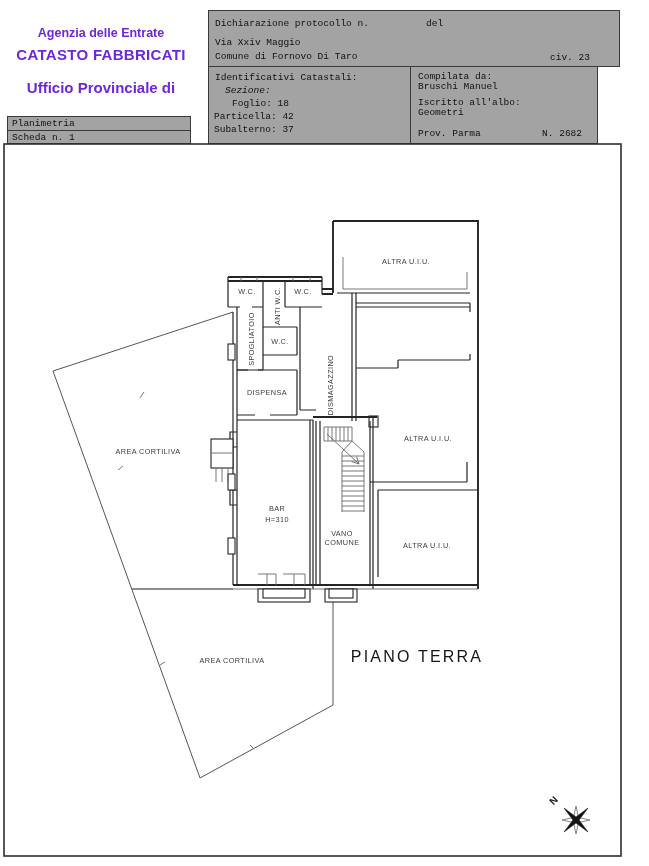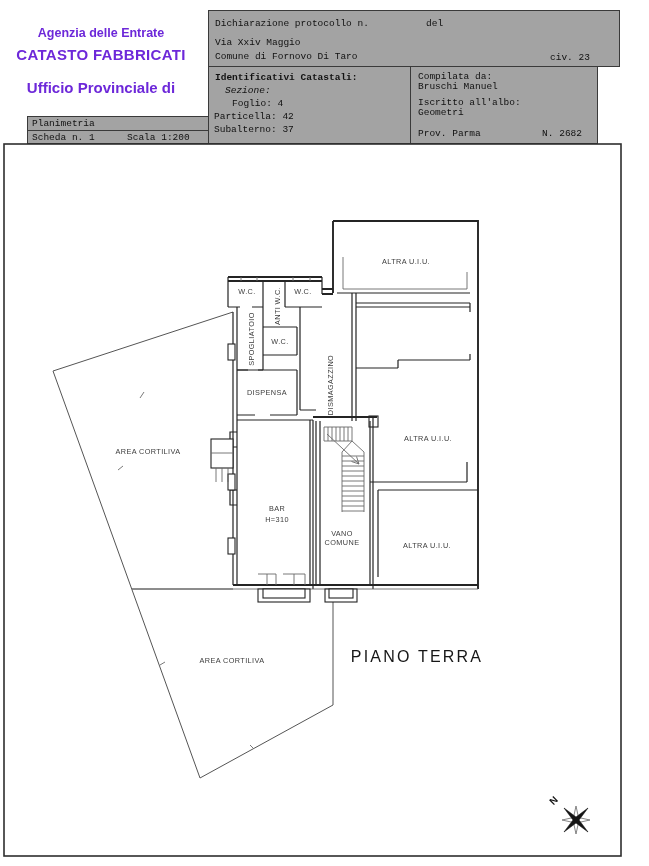--- a/index.html
+++ b/index.html
@@ -9,33 +9,33 @@
   }
   .mono{font-family:"Liberation Mono","DejaVu Sans Mono",monospace;}
   .box{position:absolute;border:1px solid #3a3a3a;background:#a3a3a3;box-sizing:border-box;}
   
   .agency{position:absolute;left:8px;top:26px;width:186px;text-align:center;font-weight:bold;color:#6d28d9;}
   .agency .l1{font-size:12.5px;margin-bottom:6px;}
   .agency .l2{font-size:15px;letter-spacing:.3px;margin-bottom:16px;}
   .agency .l3{font-size:15px;margin-bottom:1px;}
   .agency .l4{font-size:14px;margin-top:29px;}
   
-  .plm{left:7px;top:116px;width:184px;height:28px;font-size:9.5px;margin-left:20px;}
+  .plm{left:7px;top:116px;width:184px;height:28px;font-size:9.5px;}
   .plm .row1{border-bottom:1px solid #3a3a3a;height:13px;line-height:13px;padding-left:4px;}
-  .plm .row2{height:13px;line-height:13px;display:flex;padding-left:4px;}
+  .plm .row2{height:13px;line-height:13px;display:flex;padding-left:4px;flex-direction:column;}
   .plm .row2 .sch{width:95px;}
   
   .decl{left:208px;top:10px;width:412px;height:57px;font-size:9.5px;}
   .decl .ln{position:absolute;left:6px;white-space:pre;}
   .decl .del{position:absolute;left:217px;top:7px;}
   .decl .civ{position:absolute;left:333px;top:41px;margin-left:8px;}
   
   .cat{left:208px;top:66px;width:203px;height:78px;font-size:9.5px;line-height:13px;padding-top:4px;}
   .cat div{white-space:pre;}
-  .cat .i1{padding-left:6px;font-weight:bold;}
+  .cat .i1{padding-left:6px;}
   .cat .i2{padding-left:16px;font-style:italic;}
   .cat .i3{padding-left:23px;}
   .cat .i4{padding-left:5px;}
   
   .comp{left:410px;top:66px;width:188px;height:78px;font-size:9.5px;}
   .comp div{padding-left:7px;line-height:10px;}
   .comp .gap{height:6px;}
   .comp .provrow{display:flex;justify-content:space-between;padding-right:15px;margin-top:11px;}
   
   .plan-svg{position:absolute;left:0;top:0;}
@@ -71,21 +71,21 @@
   <span class="ln" style="top:7px">Dichiarazione protocollo n.</span>
   <span class="del">del</span>
   <span class="ln" style="top:40px">Comune di Fornovo Di Taro</span>
   <span class="ln" style="top:26px">Via Xxiv Maggio</span>
   <span class="civ">civ. 23</span>
 </div>
 
 <div class="box cat mono">
   <div class="i1">Identificativi Catastali:</div>
   <div class="i2">Sezione:</div>
-  <div class="i3">Foglio: 4</div>
+  <div class="i3">Foglio: 18</div>
   <div class="i4">Particella: 42</div>
   <div class="i4">Subalterno: 37</div>
 </div>
 
 <div class="box comp mono">
   <div style="margin-top:5px">Compilata da:</div>
   <div>Bruschi Manuel</div>
   <div class="gap"></div>
   <div>Iscritto all'albo:</div>
   <div>Geometri</div>

